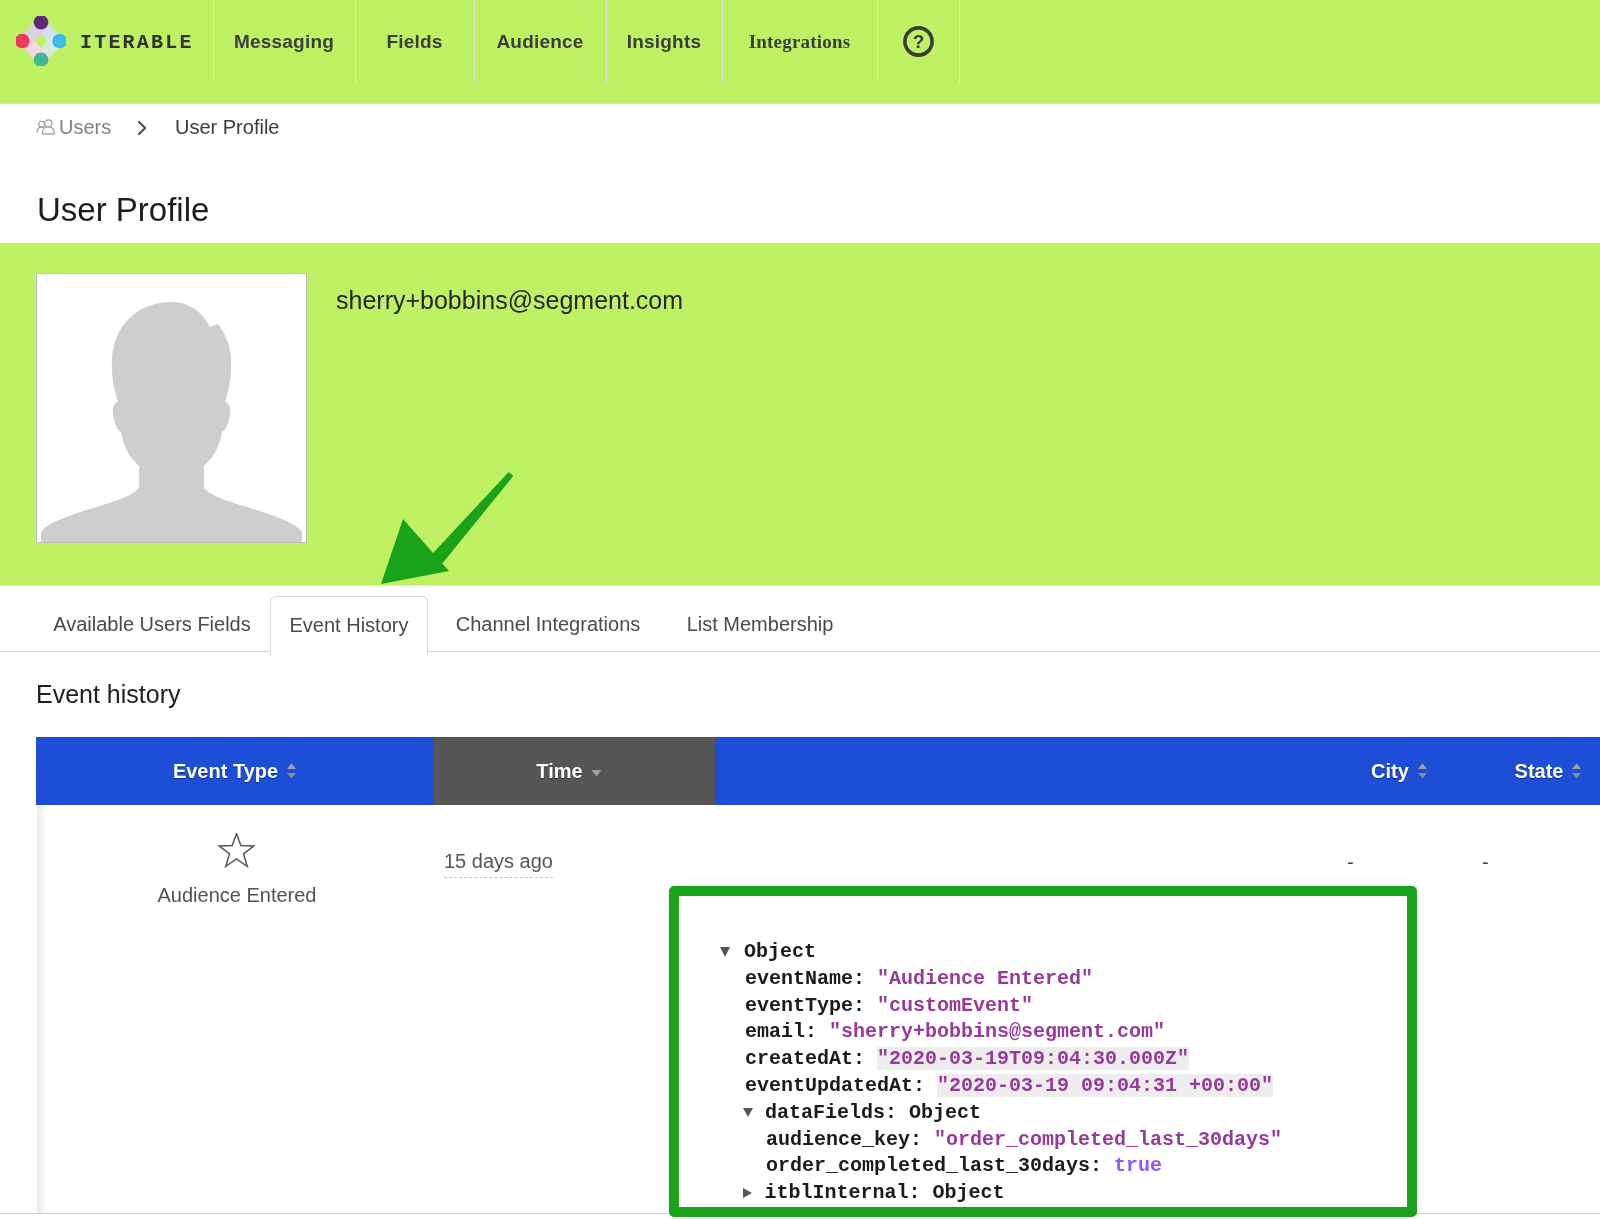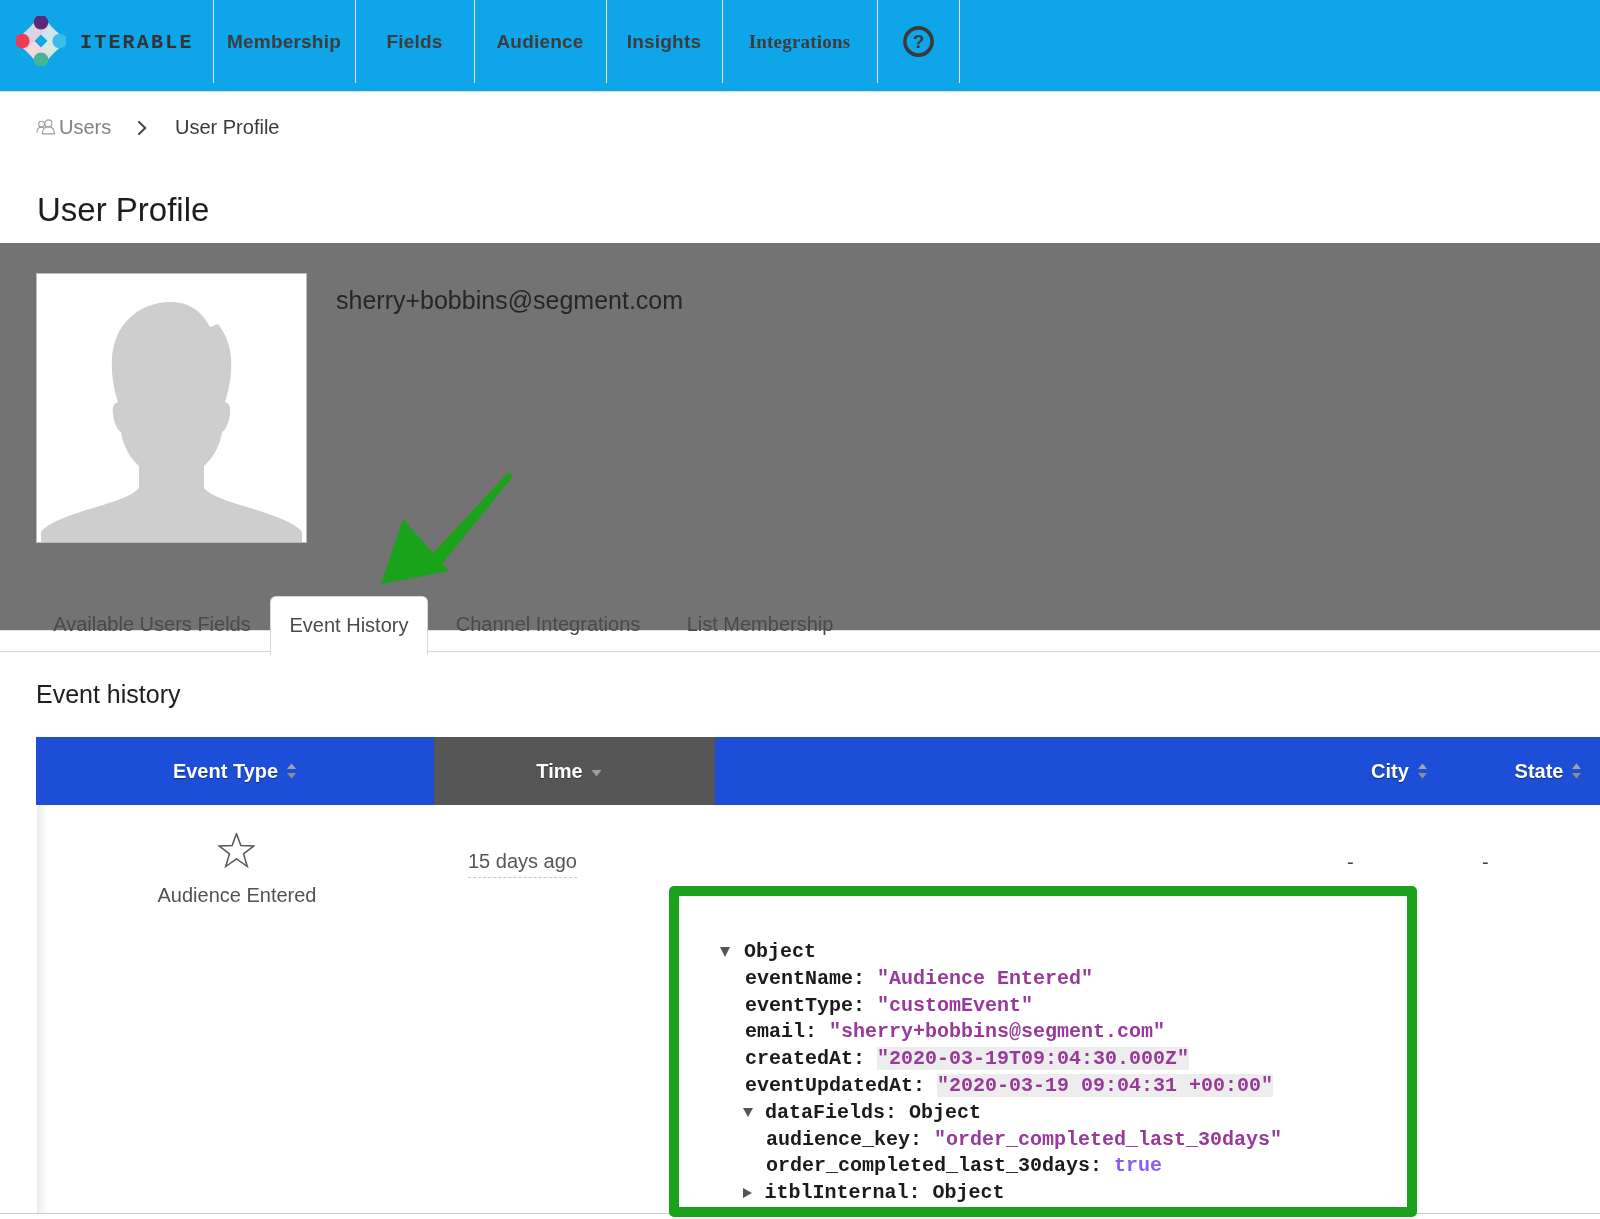--- a/index.html
+++ b/index.html
@@ -1,35 +1,35 @@
 <!DOCTYPE html>
 <html><head>
 <meta charset="utf-8">
 <style>
   * { margin:0; padding:0; box-sizing:border-box; }
   html,body { width:1600px; height:1219px; overflow:hidden; background:#fff;
     font-family:"Liberation Sans", sans-serif; }
   .abs { position:absolute; }
 
   
-  .nav { position:absolute; left:0; top:0; width:1600px; height:92px;
-    background:#0ea5e9; border-bottom:1px solid #dcdcdc; }
+  .nav { position:absolute; left:0; top:0; width:1600px; height:104px;
+    background:#bef264; border-bottom:1px solid #dcdcdc; }
   .navsep { position:absolute; top:0; width:1px; height:83px; background:#e2e2e1; }
   .navitem { position:absolute; top:0; height:83px; line-height:83px; text-align:center;
     font-size:19px; font-weight:700; color:#3d3d3d; letter-spacing:0.2px; }
 
   
   .crumb { position:absolute; top:116px; left:36px; height:24px; font-size:20px; color:#828282; white-space:nowrap; }
 
   
   .h1 { position:absolute; left:37px; top:191px; font-size:33px; font-weight:500; color:#1d1d1d; }
 
   
-  .band { position:absolute; left:0; top:243px; width:1600px; height:388px;
-    background:#737373; border-bottom:1px solid #e2e1df; }
+  .band { position:absolute; left:0; top:243px; width:1600px; height:343px;
+    background:#bef264; border-bottom:1px solid #e2e1df; }
   .avatar { position:absolute; left:36px; top:30px; width:271px; height:270px;
     background:#fff; border:1px solid #bdbdbd; }
   .email { position:absolute; left:336px; top:43px; font-size:25px; color:#262626; }
 
   
   .tabtext { position:absolute; top:596px; height:56px; line-height:56px;
     font-size:20px; color:#4a4a4a; text-align:center; }
   .tabline { position:absolute; left:0; top:651px; width:1600px; height:1px; background:#d8d8d8; }
   .activetab { position:absolute; left:270px; top:596px; width:158px; height:59px;
     background:#fff; border:1px solid #d8d8d8; border-bottom:none;
@@ -49,21 +49,21 @@
   .sort { display:inline-block; width:11px; height:22px; vertical-align:middle;
     margin-left:8px; position:relative; top:-2px; }
 
   
   .leftstrip { position:absolute; left:37px; top:805px; width:11px; height:408px;
     background:linear-gradient(to right, #ebebeb, rgba(255,255,255,0)); }
   .bottomline { position:absolute; left:0; top:1213px; width:1600px; height:1px; background:#cccccc; }
 
   .evtname { position:absolute; left:137px; top:884px; width:200px; text-align:center;
     font-size:20px; color:#525252; }
-  .ago { position:absolute; left:468px; top:850px; font-size:20px; color:#565656;
+  .ago { position:absolute; left:444px; top:850px; font-size:20px; color:#565656;
     padding-bottom:4px; border-bottom:1px dashed #c6c6c6; }
   .dash1 { position:absolute; left:1347px; top:851px; font-size:20px; color:#444; }
   .dash2 { position:absolute; left:1482px; top:851px; font-size:20px; color:#444; }
 
   
   .jsonbox { position:absolute; left:669px; top:886px; width:748px; height:331px;
     background:#fff; border:10px solid #1ba21b; border-radius:5px; }
   .json { position:absolute; left:0; top:0; width:100%;
     font-family:"Liberation Mono", monospace; font-weight:700; font-size:20px; color:#1b1b1b; }
   .jl { position:absolute; left:0; white-space:pre; }
@@ -99,21 +99,21 @@
        letter-spacing:2.2px; color:#333;">ITERABLE</div>
 
   <div class="navsep" style="left:213px;"></div>
   <div class="navsep" style="left:355px;"></div>
   <div class="navsep" style="left:474px;"></div>
   <div class="navsep" style="left:606px;"></div>
   <div class="navsep" style="left:722px;"></div>
   <div class="navsep" style="left:877px;"></div>
   <div class="navsep" style="left:959px;"></div>
 
-  <div class="navitem" style="left:213px; width:142px;">Membership</div>
+  <div class="navitem" style="left:213px; width:142px;">Messaging</div>
   <div class="navitem" style="left:355px; width:119px;">Fields</div>
   <div class="navitem" style="left:474px; width:132px;">Audience</div>
   <div class="navitem" style="left:606px; width:116px;">Insights</div>
   <div class="navitem" style="left:722px; width:155px;font-family:Liberation Serif, serif;">Integrations</div>
 
   <svg class="abs" style="left:903px; top:26px;" width="31" height="31" viewBox="0 0 31 31">
     <circle cx="15.5" cy="15.5" r="13.6" fill="none" stroke="#3a3a3a" stroke-width="3.6"></circle>
     <text x="15.5" y="22" text-anchor="middle" font-family="Liberation Sans" font-size="19" font-weight="700" fill="#3a3a3a">?</text>
   </svg>
 </div>

